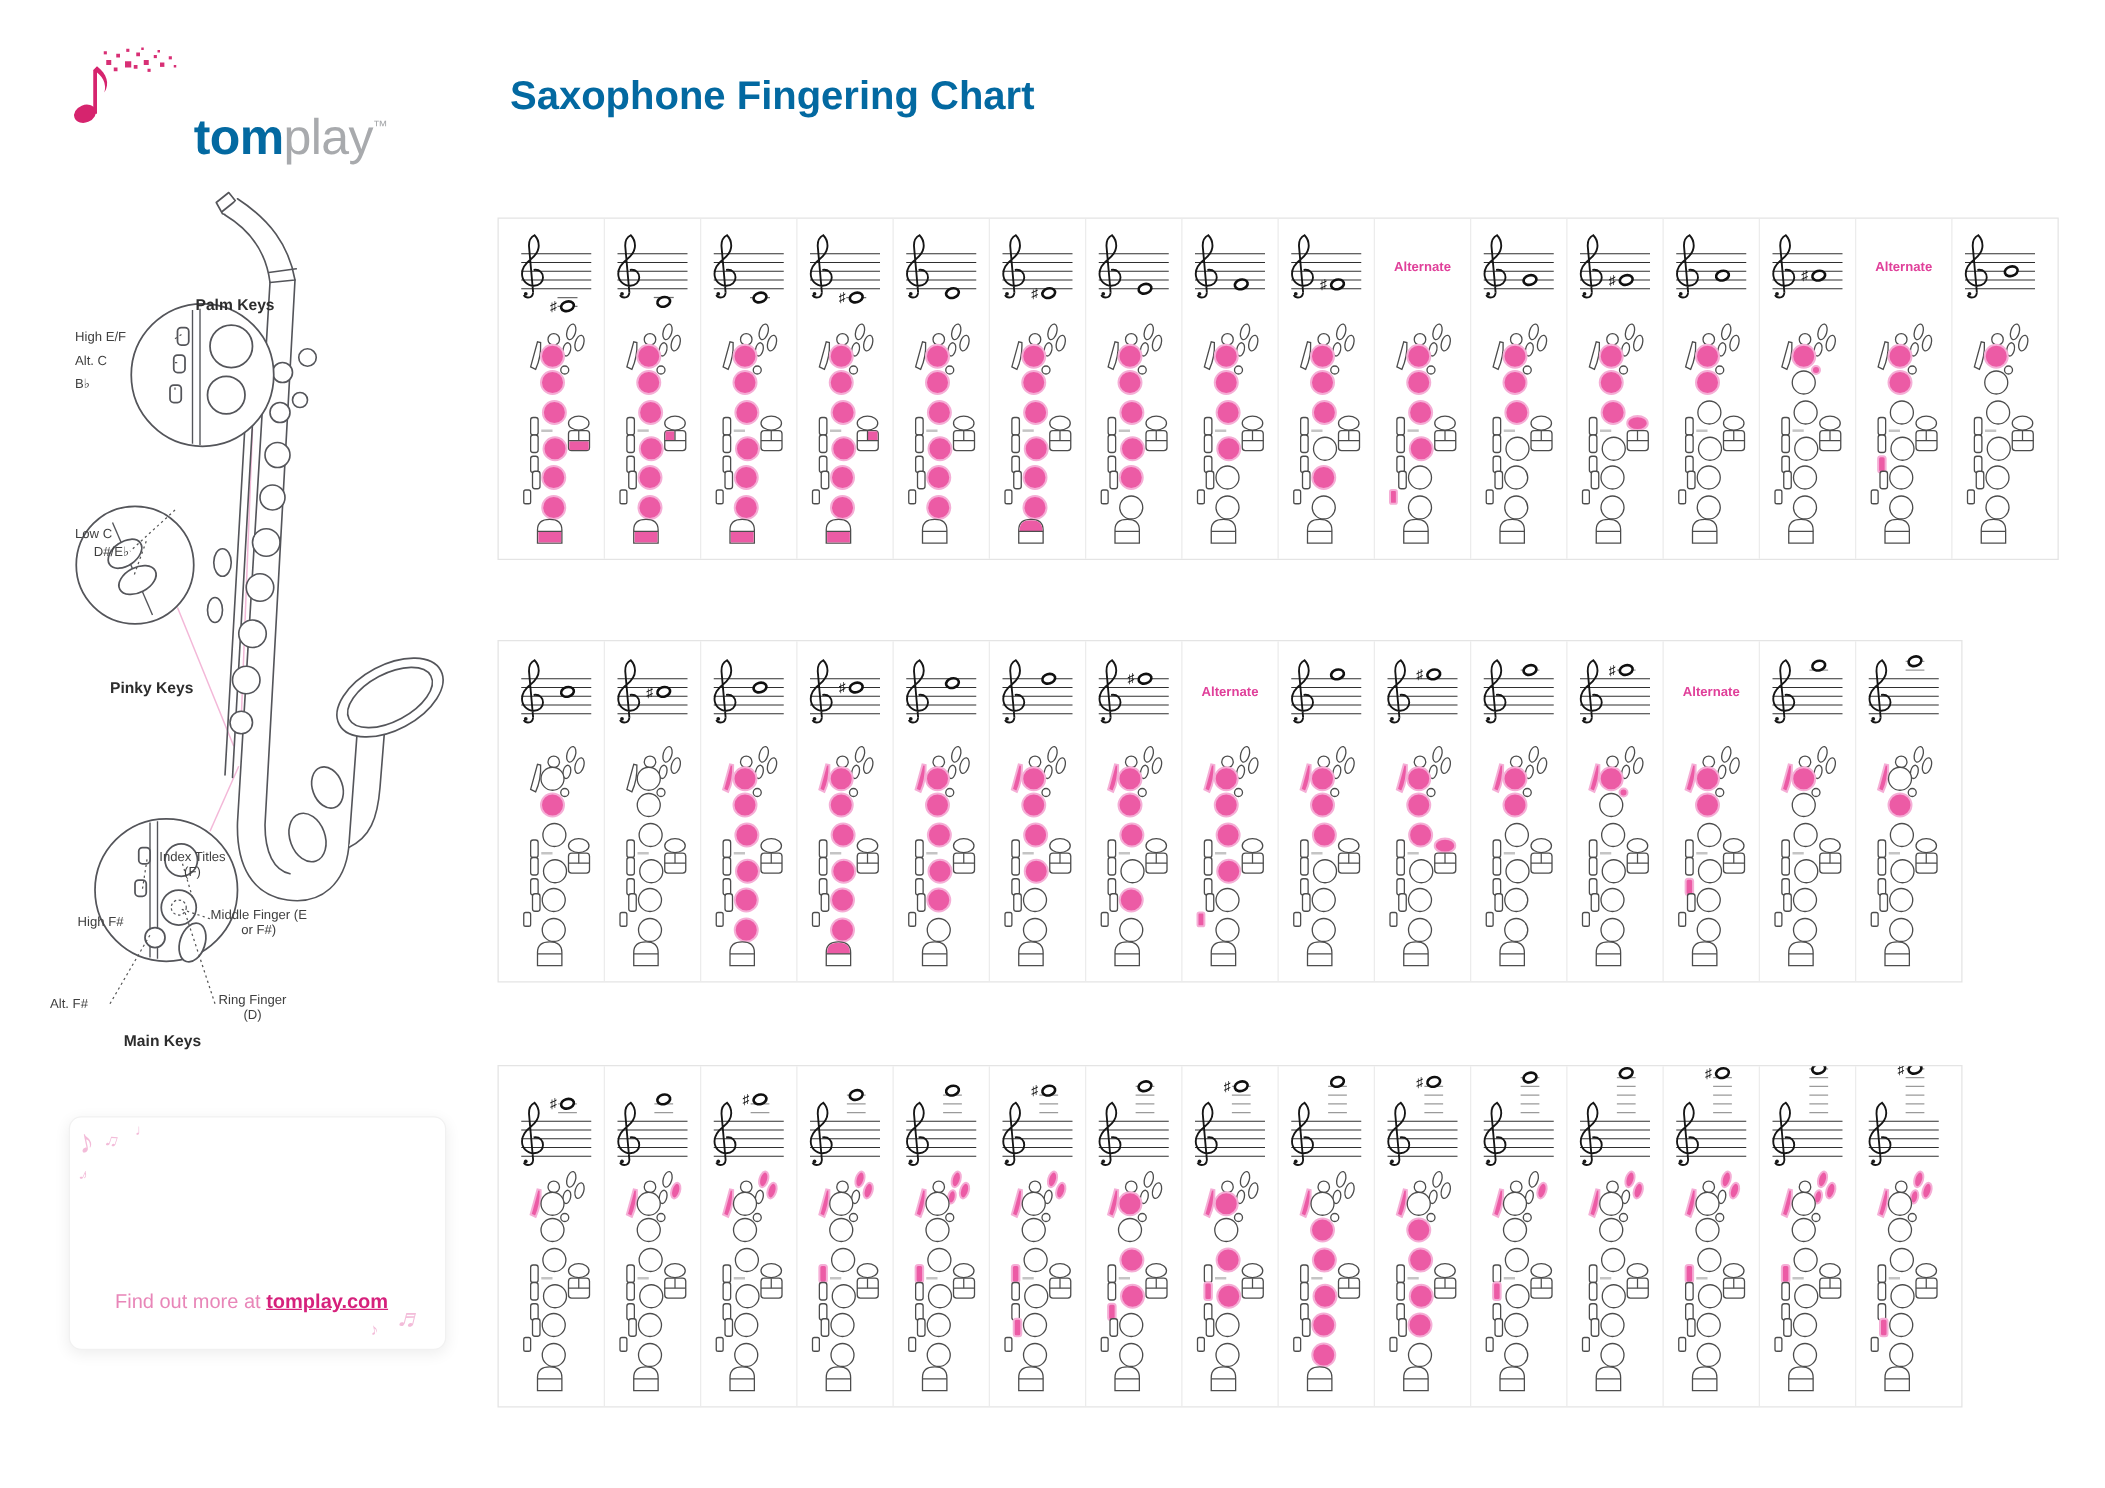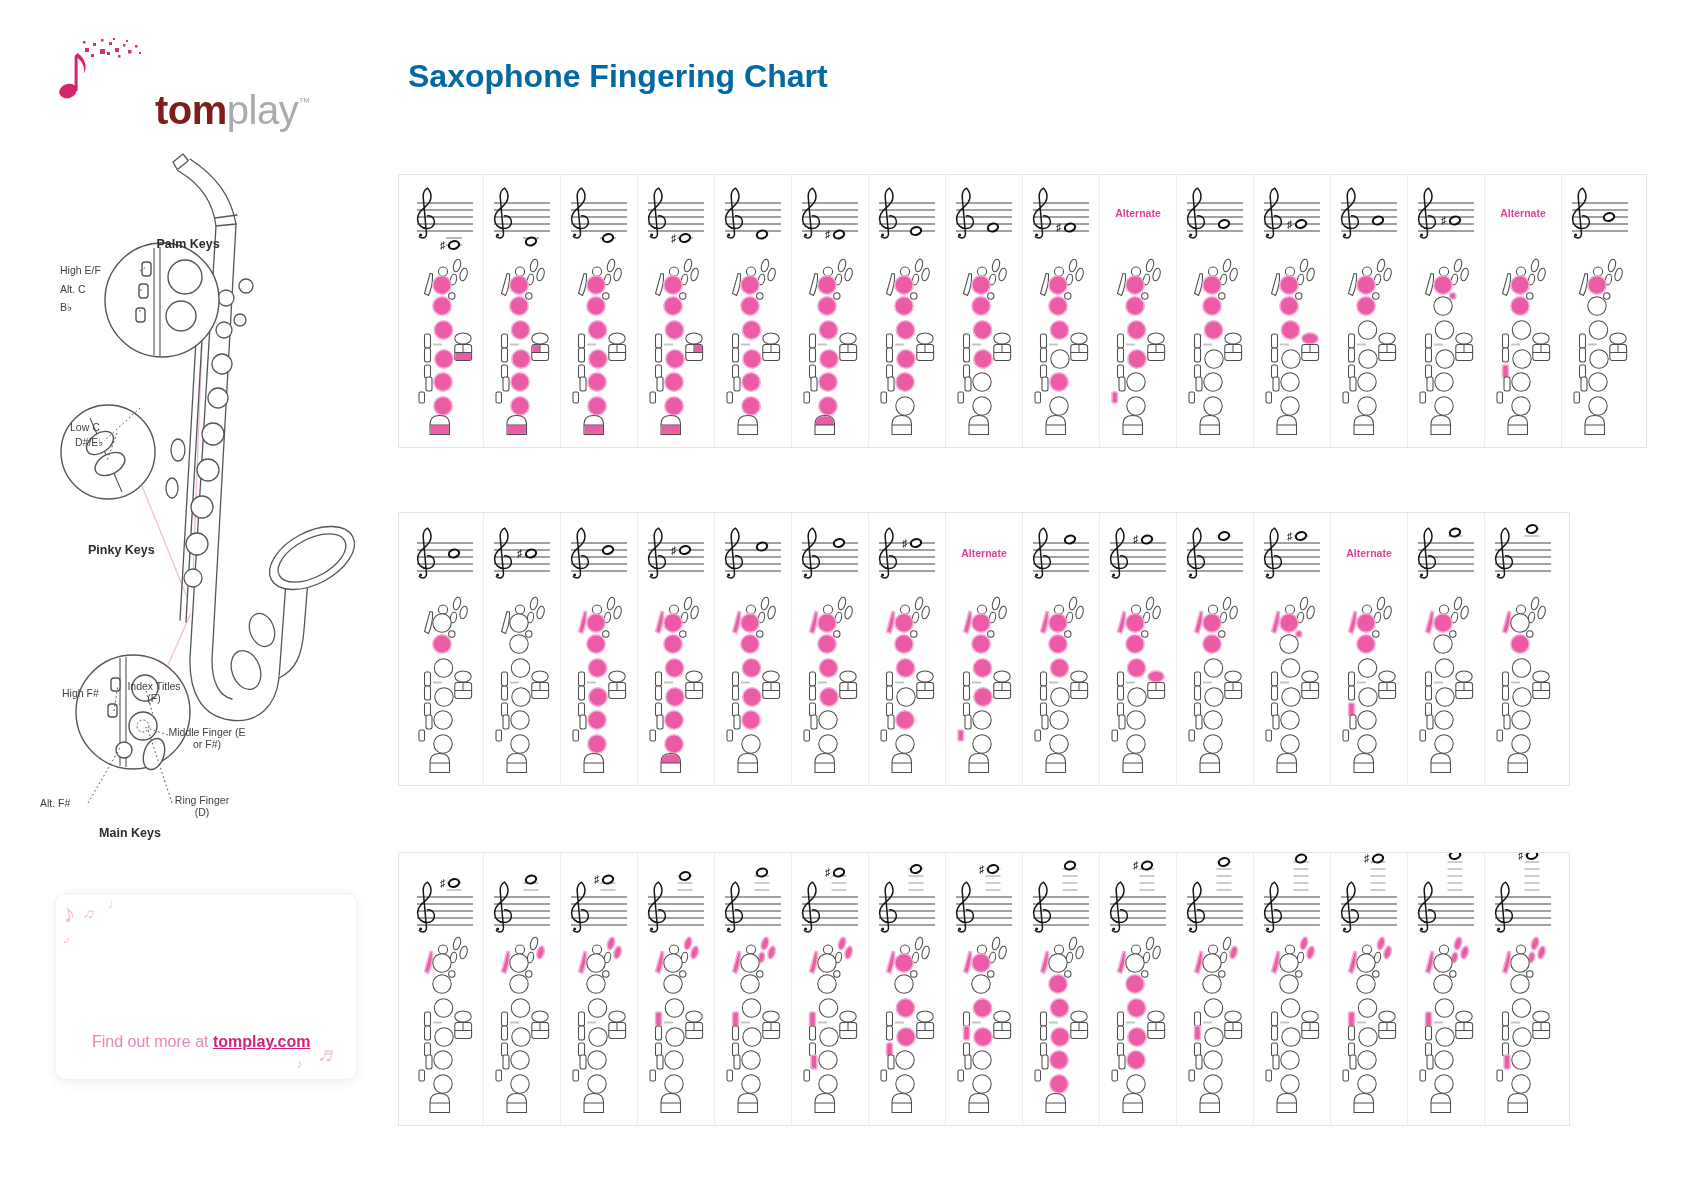--- a/index.html
+++ b/index.html
@@ -3,21 +3,21 @@
 <meta charset="utf-8">
 <style>
   html,body{margin:0;padding:0;}
   body{
     width:1684px;height:1190px;position:relative;overflow:hidden;background:#ffffff;
     font-family:"Liberation Sans",sans-serif;color:#3a3a3a;
   }
   
   .logo{position:absolute;left:55px;top:36px;width:230px;height:70px;}
   .logo-text{position:absolute;left:100px;top:52px;font-size:40px;letter-spacing:-.5px;}
-  .logo-tom{font-weight:700;color:#7f1d1d;text-align:right;}
+  .logo-tom{font-weight:700;color:#0369a1;text-align:right;}
   .logo-play{font-weight:400;color:#a8aaad;margin-top:12px;}
   .logo-tm{font-size:12px;color:#a8aaad;vertical-align:18px;}
   .page-title{position:absolute;left:372px;top:58px;font-size:32px;font-weight:700;color:#0369a1;margin-left:36px;}
   
   .chart-row{position:absolute;background:#fff;border:1px solid #e4e4e4;display:flex;padding:0 8px;box-sizing:border-box;}
   .f-cell{width:76px;height:272px;border-left:1px solid #ececec;flex:none;}
   .f-cell:first-child{border-left:none;}
   
   .sax-label{position:absolute;font-size:10.5px;line-height:1.18;color:#3f3f3f;}
   .sax-label.bold{font-weight:700;font-size:12.5px;color:#2d2d2d;}
@@ -149,24 +149,24 @@
     <path d="M38 653 L70 598"></path>
     <path d="M122 653 L98 580"></path>
   </g>
 </svg>
 
 <div class="sax-label bold ca" style="left:143px;top:237px;width:90px;">Palm Keys</div>
 <div class="sax-label ra" style="left:60px;top:264px;width:80px;">High E/F</div>
 <div class="sax-label ra" style="left:60px;top:283px;width:80px;">Alt. C</div>
 <div class="sax-label ra" style="left:60px;top:301px;width:80px;">B♭</div>
 <div class="sax-label ra" style="left:75px;top:402px;width:65px;margin-top:34px;">D#/E♭</div>
-<div class="sax-label ra" style="left:70px;top:421px;width:57px;">Low C</div>
+<div class="sax-label ra" style="left:60px;top:421px;width:57px;">Low C</div>
 <div class="sax-label bold" style="left:88px;top:543px;">Pinky Keys</div>
 <div class="sax-label ca" style="left:120px;top:680px;width:68px;">Index Titles (F)</div>
-<div class="sax-label ra" style="left:62px;top:687px;width:50px;">High F#</div>
+<div class="sax-label ra" style="left:62px;top:732px;width:50px;">High F#</div>
 <div class="sax-label ca" style="left:168px;top:726px;width:78px;">Middle Finger (E or F#)</div>
 <div class="sax-label ra" style="left:40px;top:797px;width:46px;">Alt. F#</div>
 <div class="sax-label ca" style="left:172px;top:794px;width:60px;text-align:center;">Ring Finger (D)</div>
 <div class="sax-label bold ca" style="left:95px;top:826px;width:70px;">Main Keys</div>
 
 <div class="chart-row" id="row-0" style="left:398px;top:174px;">
     <div class="f-cell"><svg width="76" height="272" viewBox="0 0 76 272">
         <g>
           <line x1="10" y1="56" x2="66" y2="56" stroke="#2f2f2f" stroke-width="0.9"></line>
           <line x1="10" y1="49" x2="66" y2="49" stroke="#2f2f2f" stroke-width="0.9"></line>

